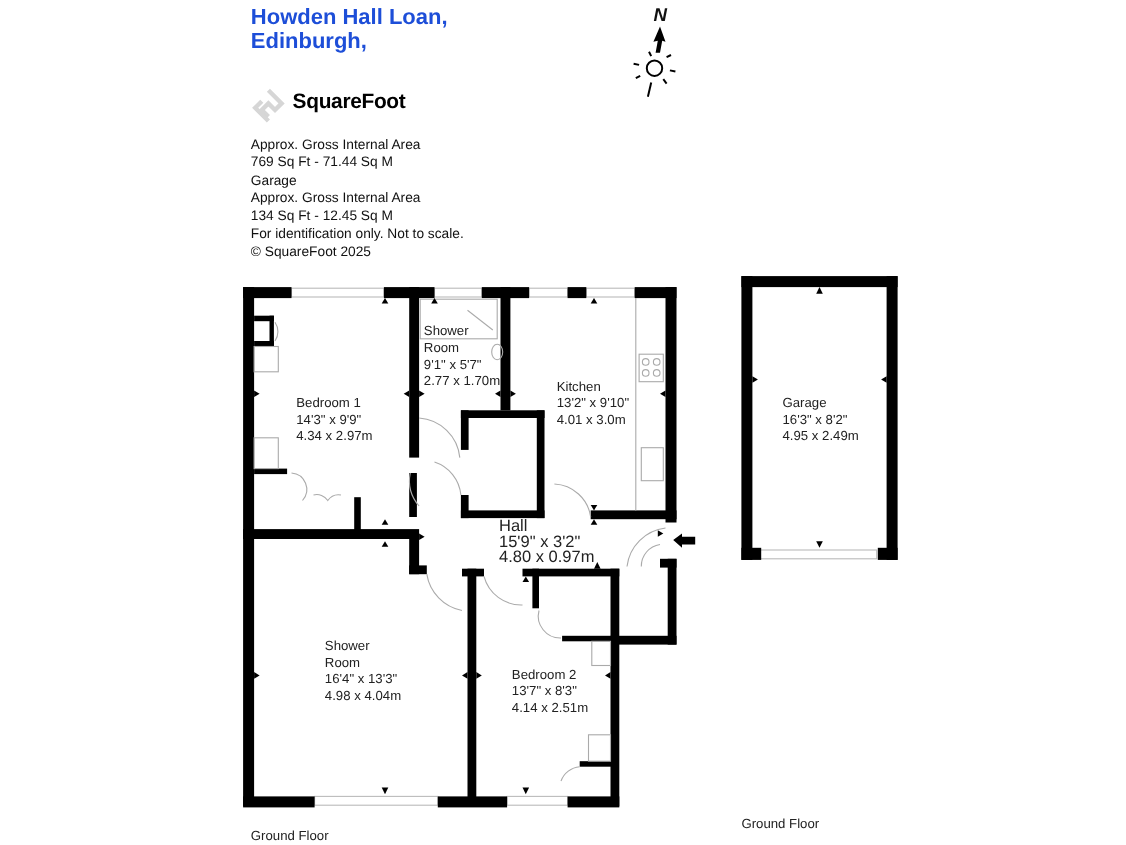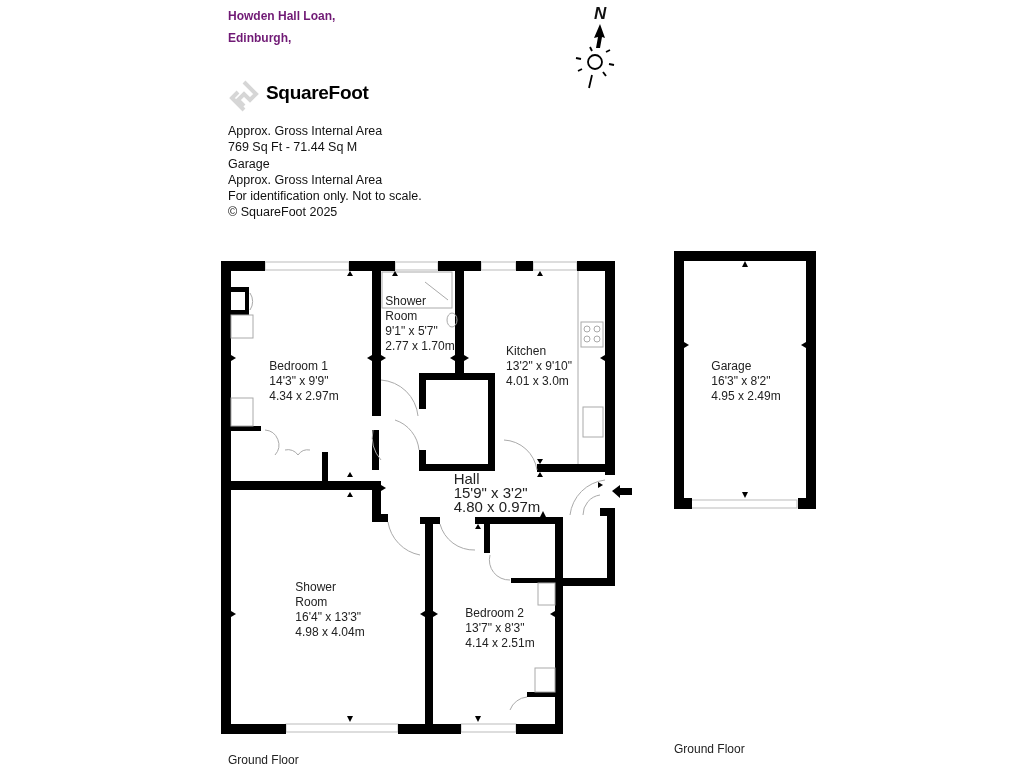--- a/index.html
+++ b/index.html
@@ -1,18 +1,18 @@
 <!DOCTYPE html>
 <html><head>
 <meta charset="utf-8">
 <style>
   html, body { margin: 0; padding: 0; background: #ffffff; }
   body { width: 1024px; height: 768px; position: relative; overflow: hidden; font-family: "Liberation Sans", sans-serif; color: #111; }
   .abs { position: absolute; }
-  .addr { left: 228px; top: 6px; font-weight: bold; font-size: 12px; line-height: 21.5px; color: #701a75; }
+  .addr { left: 228px; top: 6px; font-weight: bold; font-size: 20px; line-height: 21.5px; color: #1d4ed8; }
   .logo { left: 228px; top: 80px; width: 150px; height: 30px; }
   .logo-text { position: absolute; left: 38px; top: 2px; font-size: 19px; color: #000000; font-weight: bold; letter-spacing: -0.3px; }
   .area { left: 228px; top: 123px; font-size: 12.5px; line-height: 16.3px; color: #111; }
   .room-label { position: absolute; text-align: left; font-size: 12px; line-height: 15px; color: #222; transform: translateX(-50%); white-space: nowrap; }
   .floor-label { position: absolute; font-size: 12px; color: #222; }
   svg { position: absolute; left: 0; top: 0; }
 </style>
 </head>
 <body>
 
@@ -29,20 +29,21 @@
     </g>
   </svg>
   <span class="logo-text">SquareFoot</span>
 </div>
 
 <div class="abs area">
   <div>Approx. Gross Internal Area</div>
   <div>769 Sq Ft  -  71.44 Sq M</div>
   <div>Garage</div>
   <div>Approx. Gross Internal Area</div>
+  <div>134 Sq Ft  -  12.45 Sq M</div>
   <div>For identification only. Not to scale.</div>
   <div>© SquareFoot 2025</div>
 </div>
 
 <div class="abs" style="left:570px;top:0px;width:60px;height:95px;">
   <span class="abs" style="left:24px;top:4px;font-size:17px;font-style:italic;font-weight:bold;">N</span>
   <svg width="60" height="95">
     <polygon points="30,24 24,38 28,37 26,48 30,48 32,37 35,38" fill="#000"></polygon>
     <circle cx="25" cy="62" r="7" fill="none" stroke="#000" stroke-width="1.8"></circle>
     <g stroke="#000" stroke-width="1.8">

